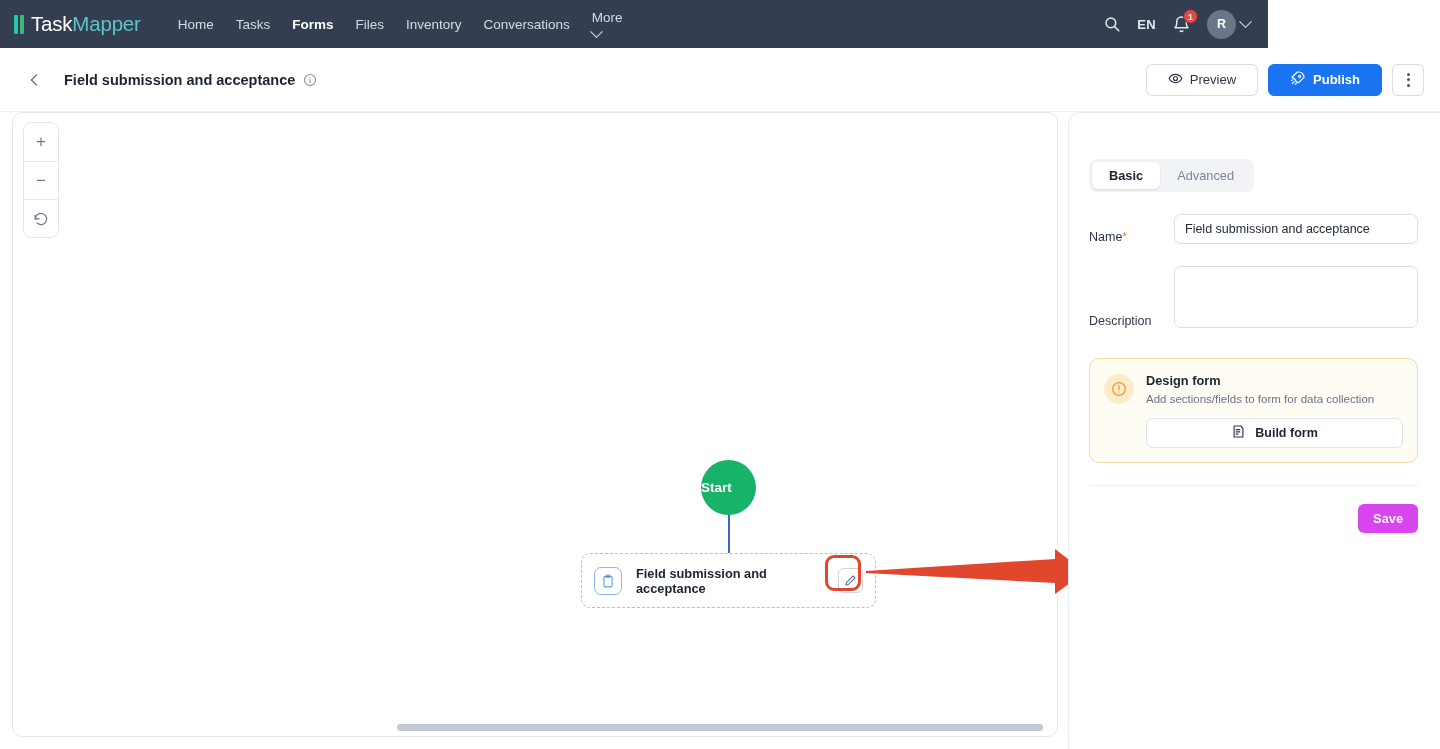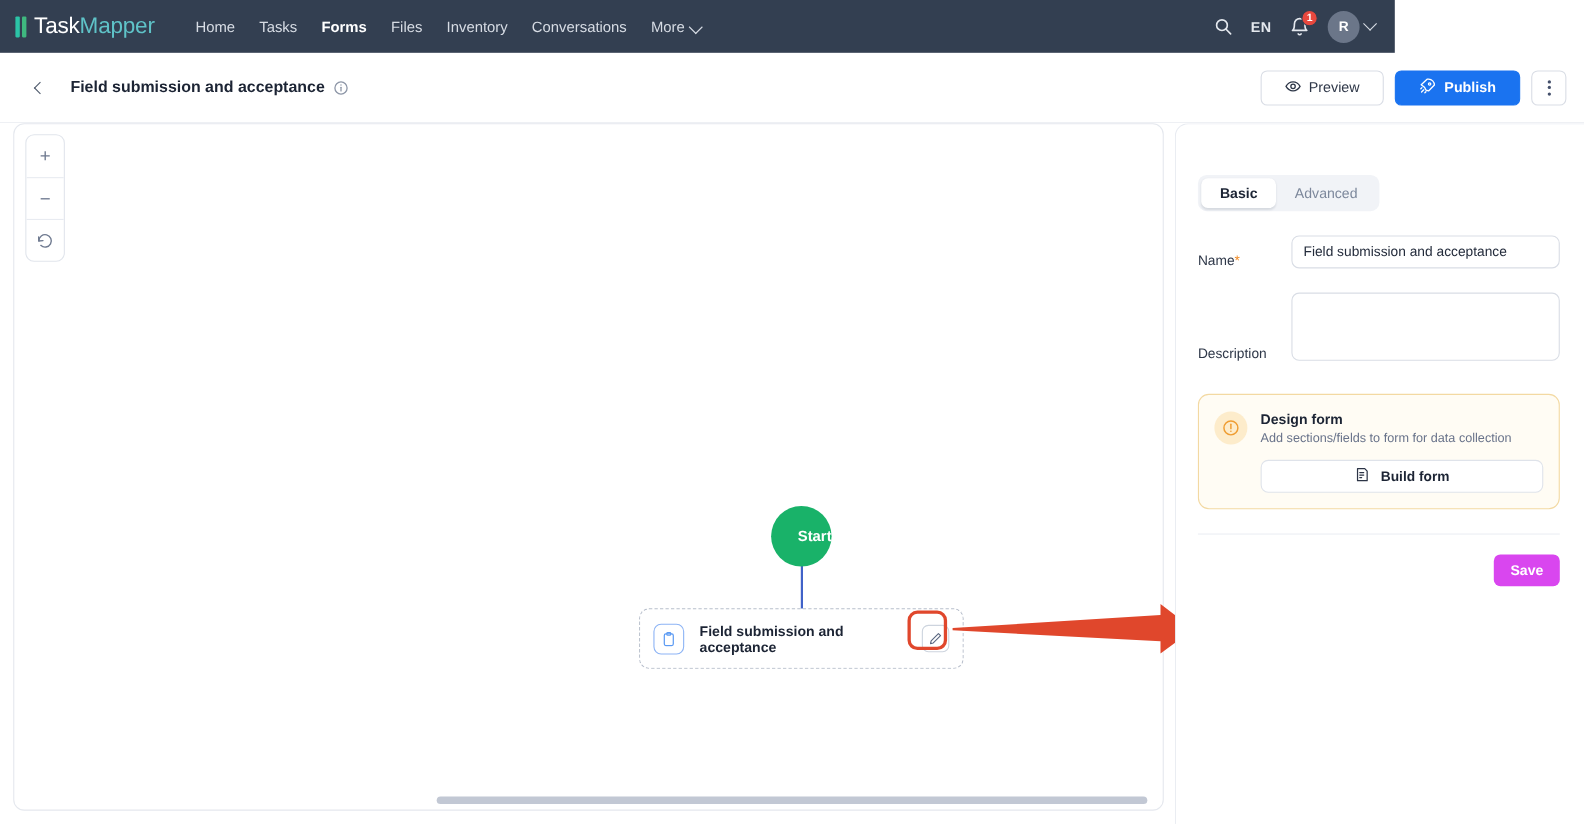--- a/index.html
+++ b/index.html
@@ -26,21 +26,21 @@
   .logo-text { font-size: 20.5px; letter-spacing: -0.2px; }
   .logo-text .t1 { color: #ffffff; }
   .logo-text .t2 { color: #5fc3c8; }
 
   .navlinks { display: flex; align-items: center; gap: 0; margin-left: 26px; }
   .navlink {
     color: #d7dce4; font-size: 13.5px; padding: 6px 11px;
     cursor: pointer; white-space: nowrap;
   }
   .navlink.active { color: #ffffff; font-weight: bold; }
-  .navlink.more { display: flex; align-items: flex-end; gap: 5px; }
+  .navlink.more { display: flex; align-items: flex-start; gap: 5px; flex-direction: column; }
   .chev { width: 9px; height: 9px; border-right: 1.6px solid #d7dce4; border-bottom: 1.6px solid #d7dce4; transform: rotate(45deg) translate(-2px,-2px); }
 
   .nav-right { margin-left: auto; display: flex; align-items: center; gap: 16px; }
   .nav-ic { cursor: pointer; display:flex; align-items:center; justify-content:center; }
   .lang { color: #e4e8ee; font-size: 13px; font-weight: bold; letter-spacing: .4px; cursor: pointer; }
   .bell-wrap { position: relative; }
   .badge {
     position: absolute; top: -6px; right: -7px;
     min-width: 15px; height: 15px; border-radius: 8px;
     background: #e8483e; color: #fff; font-size: 9.5px; font-weight: bold;
@@ -100,21 +100,21 @@
     height: 38px; display: flex; align-items: center; justify-content: center;
     cursor: pointer; color: #6f7a90; font-size: 17px;
   }
   .zoom-btn + .zoom-btn { border-top: 1px solid #e8ebf1; }
 
   
   .start-node {
     position: absolute; left: 688px; top: 347px;
     width: 55px; height: 55px; border-radius: 50%;
     background: #19b269; color: #fff; font-size: 13.5px; font-weight: bold;
-    display: flex; align-items: center; justify-content: flex-end; cursor: pointer;
+    display: flex; align-items: center; justify-content: flex-start; cursor: pointer;
   }
   .connector {
     position: absolute; left: 715px; top: 400px;
     width: 1.6px; height: 42px; background: #4062c8;
   }
   .form-node {
     position: absolute; left: 568px; top: 440px;
     width: 295px; height: 55px;
     border: 1.4px dashed #b8bfcc; border-radius: 9px; background: #fff;
     display: flex; align-items: center; padding: 0 12px; cursor: pointer;

